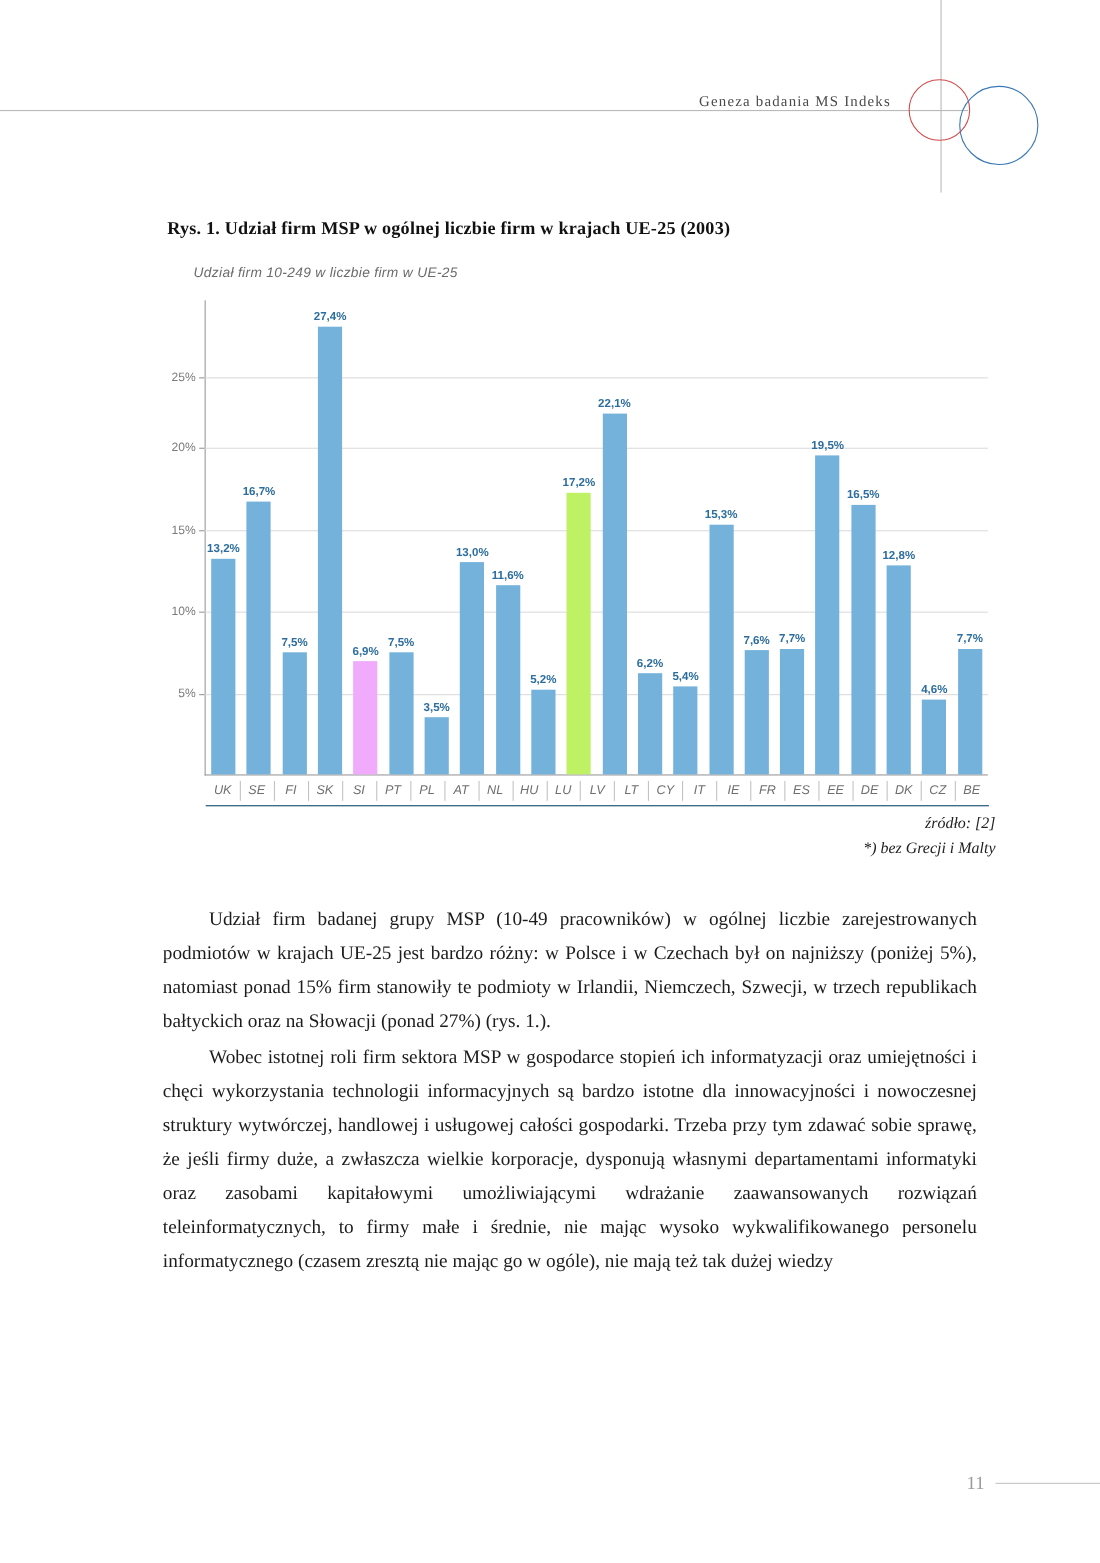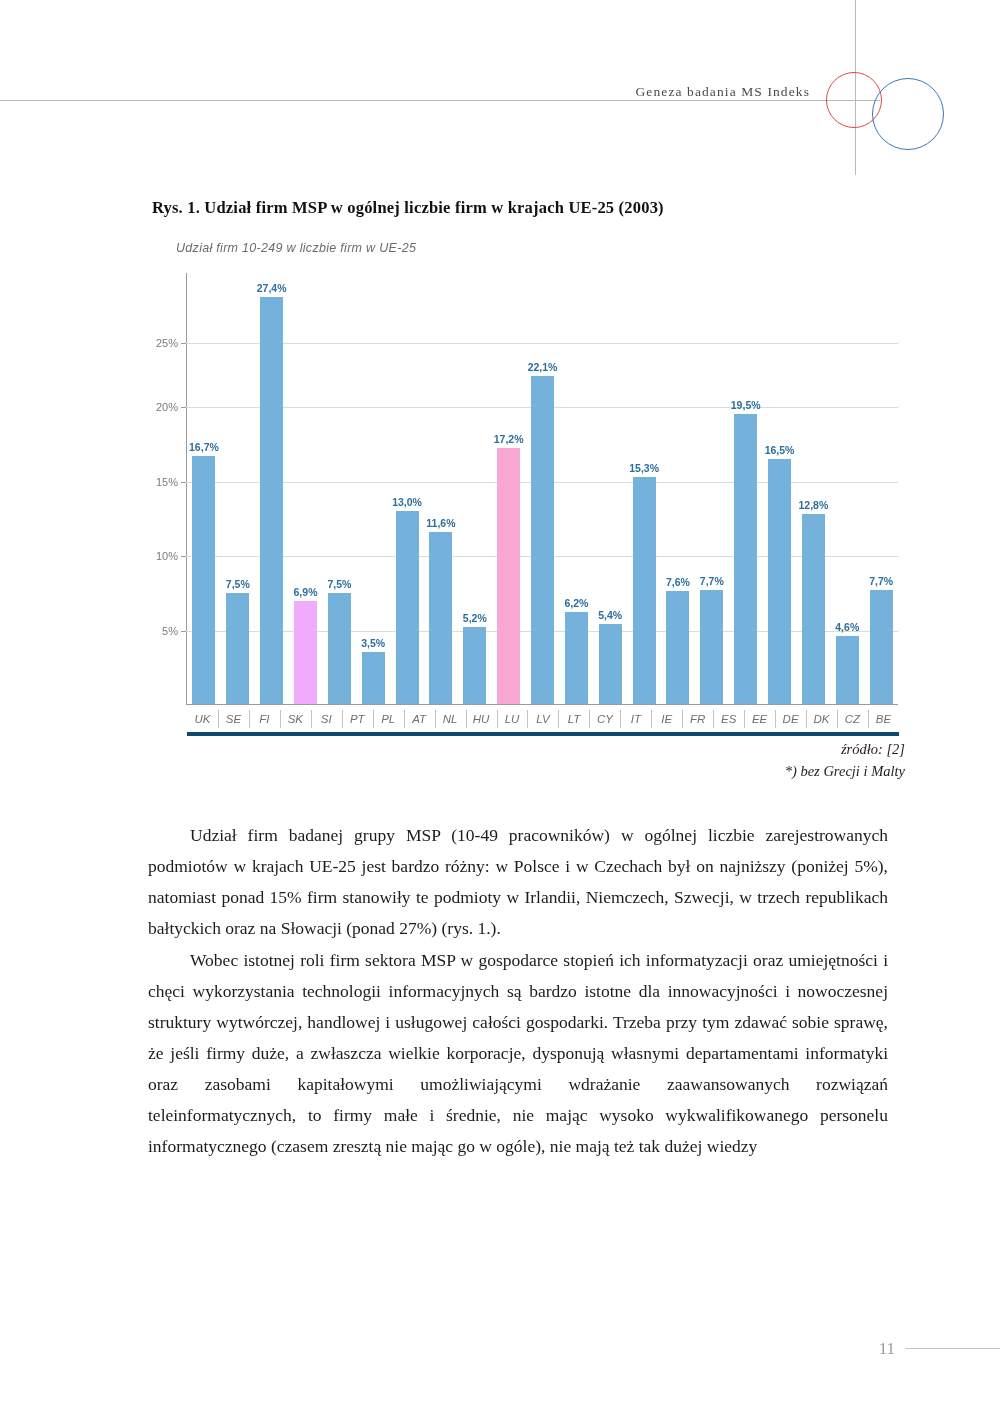--- a/index.html
+++ b/index.html
@@ -181,21 +181,21 @@
     white-space: nowrap;
   }
 
   .xlabels {
     position: absolute;
     left: 37px;
     top: 471px;
     width: 712px;
     height: 26px;
     display: flex;
-    border-bottom: 4px solid #0c4a6e;
+    border-bottom: 1px solid #0c4a6e;
     justify-content: space-between;
   }
   .xcell {
     flex: 1 1 0;
     position: relative;
     display: flex;
     align-items: center;
     justify-content: center;
     font-family: "Liberation Sans", sans-serif;
     font-style: italic;
@@ -290,20 +290,25 @@
             <div class="ytick-mark"></div>
             <div class="ytick">20%</div>
           </div>
           <div class="gridline" style="top: 13.7931%; margin-top: 10px;">
             <div class="ytick-mark"></div>
             <div class="ytick">25%</div>
           </div>
         </div>
       <div class="bars" id="bars">
           <div class="barcell">
+            <div class="bar" style="height: 45.5172%; background: rgb(116, 178, 220);">
+              <div class="bar-label" style="color: rgb(45, 110, 158);">13,2%</div>
+            </div>
+          </div>
+          <div class="barcell">
             <div class="bar" style="height: 57.5862%; background: rgb(116, 178, 220);">
               <div class="bar-label" style="color: rgb(45, 110, 158);">16,7%</div>
             </div>
           </div>
           <div class="barcell">
             <div class="bar" style="height: 25.8621%; background: rgb(116, 178, 220);">
               <div class="bar-label" style="color: rgb(45, 110, 158);">7,5%</div>
             </div>
           </div>
           <div class="barcell">
@@ -335,21 +340,21 @@
             <div class="bar" style="height: 40%; background: rgb(116, 178, 220);">
               <div class="bar-label" style="color: rgb(45, 110, 158);">11,6%</div>
             </div>
           </div>
           <div class="barcell">
             <div class="bar" style="height: 17.931%; background: rgb(116, 178, 220);">
               <div class="bar-label" style="color: rgb(45, 110, 158);">5,2%</div>
             </div>
           </div>
           <div class="barcell">
-            <div class="bar" style="height: 59.3103%; background: #f9a8d4;">
+            <div class="bar" style="height: 59.3103%; background: #bef264;">
               <div class="bar-label" style="color: rgb(45, 110, 158);">17,2%</div>
             </div>
           </div>
           <div class="barcell">
             <div class="bar" style="height: 76.2069%; background: rgb(116, 178, 220);">
               <div class="bar-label" style="color: rgb(45, 110, 158);">22,1%</div>
             </div>
           </div>
           <div class="barcell">
             <div class="bar" style="height: 21.3793%; background: rgb(116, 178, 220);">

